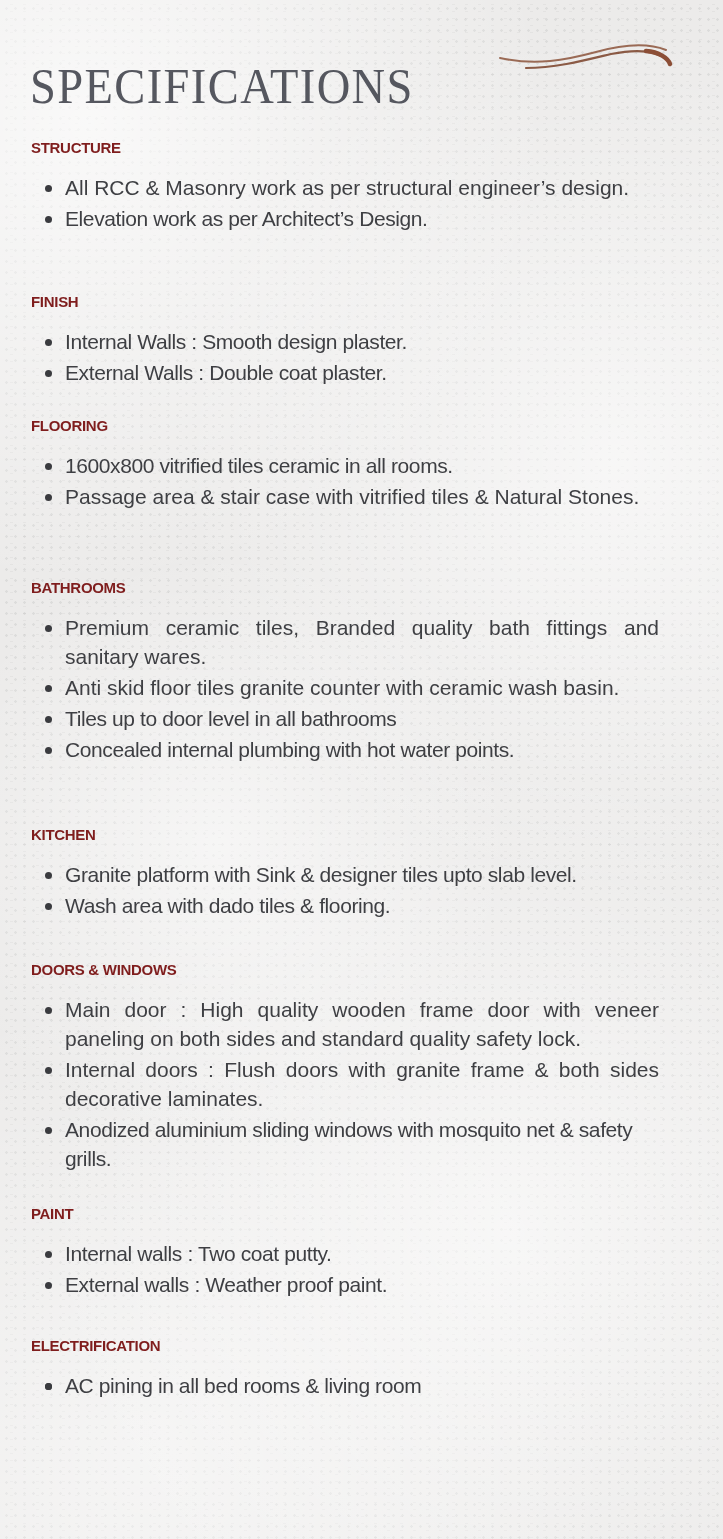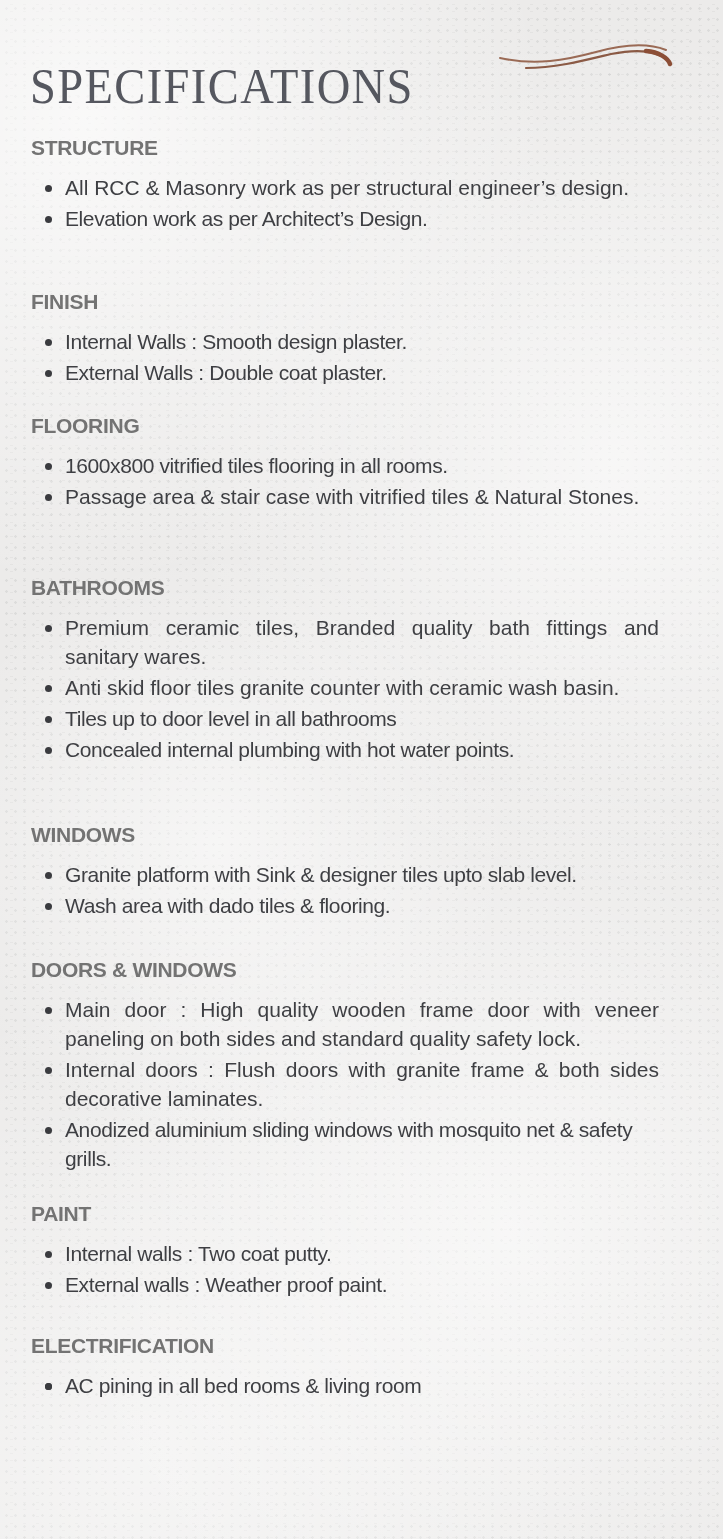--- a/index.html
+++ b/index.html
@@ -58,22 +58,22 @@
       top: 0;
       width: 640px;
     }
     .section {
       position: absolute;
       left: 0;
       width: 640px;
     }
     .section-heading {
       font-weight: bold;
-      font-size: 21px;
-      color: #737373;
+      font-size: 15px;
+      color: #7f1d1d;
       line-height: 26px;
       letter-spacing: -0.3px;
       margin: 0 0 4px 0;
     }
     .bullets {
       list-style: none;
       margin: 12px;
       padding: 0;
     }
     .bullet-item {
@@ -129,37 +129,37 @@
       <h2 class="section-heading">FINISH</h2>
       <ul class="bullets">
         <li class="bullet-item"><span class="bullet-dot"></span><span>Internal Walls : Smooth design plaster.</span></li>
         <li class="bullet-item"><span class="bullet-dot"></span><span>External Walls : Double coat plaster.</span></li>
       </ul>
     </section>
 
     <section class="section" style="top:413px">
       <h2 class="section-heading">FLOORING</h2>
       <ul class="bullets">
-        <li class="bullet-item"><span class="bullet-dot"></span><span>1600x800 vitrified tiles flooring in all rooms.</span></li>
+        <li class="bullet-item"><span class="bullet-dot"></span><span>1600x800 vitrified tiles ceramic in all rooms.</span></li>
         <li class="bullet-item justify"><span class="bullet-dot"></span><span>Passage area &amp; stair case with vitrified tiles &amp; Natural Stones.</span></li>
       </ul>
     </section>
 
     <section class="section" style="top:575px">
       <h2 class="section-heading">BATHROOMS</h2>
       <ul class="bullets">
         <li class="bullet-item justify"><span class="bullet-dot"></span><span>Premium ceramic tiles, Branded quality bath fittings and sanitary wares.</span></li>
         <li class="bullet-item justify"><span class="bullet-dot"></span><span>Anti skid floor tiles granite counter with ceramic wash basin.</span></li>
         <li class="bullet-item"><span class="bullet-dot"></span><span>Tiles up to door level in all bathrooms</span></li>
         <li class="bullet-item"><span class="bullet-dot"></span><span>Concealed internal plumbing with hot water points.</span></li>
       </ul>
     </section>
 
     <section class="section" style="top:822px">
-      <h2 class="section-heading">WINDOWS</h2>
+      <h2 class="section-heading">KITCHEN</h2>
       <ul class="bullets">
         <li class="bullet-item"><span class="bullet-dot"></span><span>Granite platform with Sink &amp; designer tiles upto slab level.</span></li>
         <li class="bullet-item"><span class="bullet-dot"></span><span>Wash area with dado tiles &amp; flooring.</span></li>
       </ul>
     </section>
 
     <section class="section" style="top:957px">
       <h2 class="section-heading">DOORS &amp; WINDOWS</h2>
       <ul class="bullets">
         <li class="bullet-item justify"><span class="bullet-dot"></span><span>Main door : High quality wooden frame door with veneer paneling on both sides and standard quality safety lock.</span></li>

